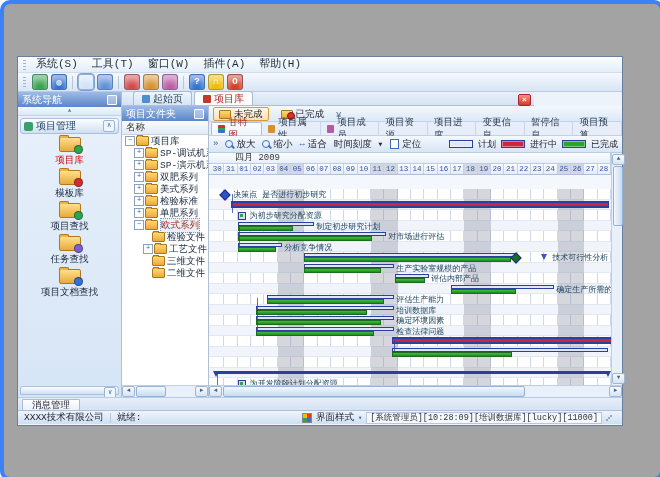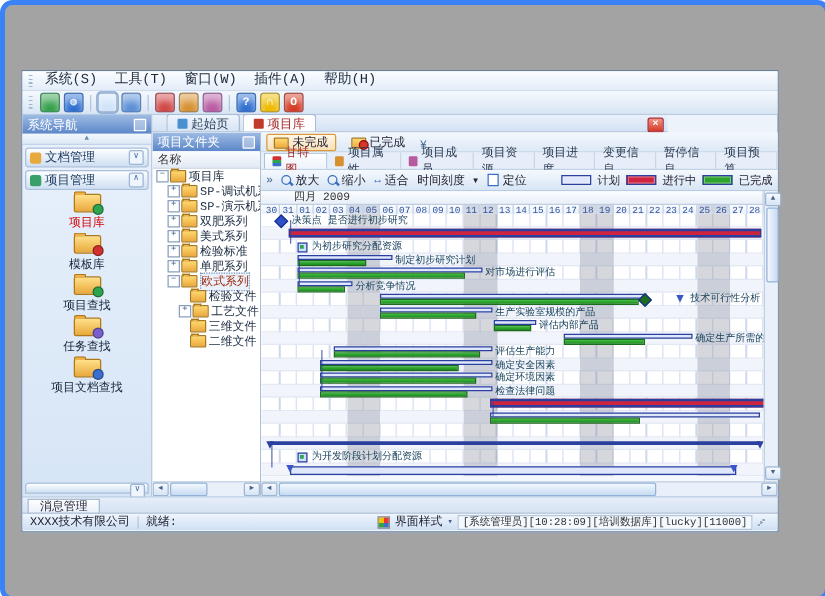--- a/index.html
+++ b/index.html
@@ -81,21 +81,21 @@
   .locico{width:7px;height:8px;background:#fff;border:1px solid #3a6fc0;}
   .legend{margin-left:auto;display:flex;align-items:center;gap:5px;}
   .lgsw{width:22px;height:6px;border:1px solid #2b3f9e;box-shadow:inset 0 0 0 1px rgba(255,255,255,.4);}
   .lgl{font-size:9px;color:#223;}
 
   
   .gmonth{position:absolute;left:0;top:47px;width:402px;height:11px;background:linear-gradient(#fbfdff,#e8eff8);border-bottom:1px solid #bfcde3;font-size:9px;color:#333;padding-left:26px;line-height:11px;box-sizing:border-box;border-right:1px solid #bfcde3;}
   .gdays{position:absolute;left:0;top:58px;width:402px;height:11px;background:linear-gradient(#fbfdff,#e4ecf7);border-bottom:1px solid #aebfd6;display:flex;padding-left:2px;box-sizing:border-box;}
   .dcell{width:13.33px;flex:none;font-size:7.5px;color:#2f54a0;text-align:center;line-height:10px;border-right:1px solid #c3d0e6;box-sizing:border-box;}
   .dcell.we{background:#d3d7e1;}
-  .gbody{position:absolute;left:0;top:65px;width:402px;height:210px;background:#fff;overflow:hidden;}
+  .gbody{position:absolute;left:0;top:83px;width:402px;height:210px;background:#fff;overflow:hidden;}
   .g-row{height:10.5px;box-sizing:border-box;border-bottom:1px solid #e2e8f4;}
   .g-row.odd{background:#f1f4fb;}
   .wkband{position:absolute;top:0;height:210px;background:rgba(125,130,148,.32);}
   .glayer{position:absolute;left:0;top:0;width:402px;height:210px;}
   .g-plan{position:absolute;height:2px;border:1px solid #2b3f9e;background:#dfe7fc;}
   .g-act{position:absolute;height:3px;border:1px solid #1d6b1d;background:linear-gradient(#3fc13f,#1d8a1d);}
   .g-red{position:absolute;height:3px;border:1px solid #2b3f9e;border-top:2px solid #2b3f9e;border-bottom:2px solid #2b3f9e;background:#cf2440;}
   .g-sum{position:absolute;height:3px;background:#2b3f9e;}
   .g-range{position:absolute;height:5px;border:1px solid #2b3f9e;background:#dfe7fc;}
   .tri{position:absolute;width:0;height:0;border-left:3px solid transparent;border-right:3px solid transparent;border-top:6px solid #3a55c8;}
@@ -155,25 +155,20 @@
 
     <div class="main">
 
       <div class="sidebar">
         <div class="phead">
           <span>系统导航</span>
           <span class="pin"></span>
         </div>
         <div class="collapse-strip">▲</div>
         <div id="sb-body">
-            <div class="section">
-              <span class="sec-ico" style="background: rgb(232, 169, 60);"></span>
-              <span class="sec-label">文档管理</span>
-              <span class="chev">∨</span>
-            </div>
             <div class="section">
               <span class="sec-ico" style="background: rgb(58, 160, 106);"></span>
               <span class="sec-label">项目管理</span>
               <span class="chev">∧</span>
             </div>
             <div class="sb-items">
               <div class="sb-item active">
                 <div style="position: relative; width: 24px; margin: 0px auto; height: 15px;">
                   <div class="bicon">
                     <span class="dot" style="background: rgb(46, 164, 79);"></span>
@@ -469,21 +464,21 @@
               <span class="g-act" style="left: 185.954px; width: 28.153px; top: 89px;"></span>
               <span class="g-label" style="left: 221.946px; top: 85px;">评估内部产品</span>
               <span class="g-plan" style="left: 241.94px; width: 101.308px; top: 95.5px;"></span>
               <span class="g-act" style="left: 241.94px; width: 62.811px; top: 99.5px;"></span>
               <span class="g-label" style="left: 347.248px; top: 95.5px;">确定生产所需的加工</span>
               <span class="g-plan" style="left: 57.986px; width: 125.302px; top: 106px;"></span>
               <span class="g-act" style="left: 57.986px; width: 115.278px; top: 110px;"></span>
               <span class="g-label" style="left: 187.288px; top: 106px;">评估生产能力</span>
               <span class="g-plan" style="left: 47.322px; width: 135.966px; top: 116.5px;"></span>
               <span class="g-act" style="left: 47.322px; width: 108.773px; top: 120.5px;"></span>
-              <span class="g-label" style="left: 187.288px; top: 116.5px;">确定安全因素</span>
+              <span class="g-label" style="left: 187.288px; top: 116.5px;">培训数据库</span>
               <span class="g-plan" style="left: 47.322px; width: 135.966px; top: 127px;"></span>
               <span class="g-act" style="left: 47.322px; width: 122.369px; top: 131px;"></span>
               <span class="g-label" style="left: 187.288px; top: 127px;">确定环境因素</span>
               <span class="g-plan" style="left: 47.322px; width: 135.966px; top: 137.5px;"></span>
               <span class="g-act" style="left: 47.322px; width: 115.571px; top: 141.5px;"></span>
               <span class="g-label" style="left: 187.288px; top: 137.5px;">检查法律问题</span>
               <span class="g-red" style="left: 183.288px; width: 218.612px; top: 148px;"></span>
               <span class="g-plan" style="left: 183.288px; width: 213.28px; top: 158.5px;"></span>
               <span class="g-act" style="left: 183.288px; width: 117.304px; top: 162.5px;"></span>
               <span class="g-sum" style="left: 7.332px; width: 391.902px; top: 181.5px;"></span>

